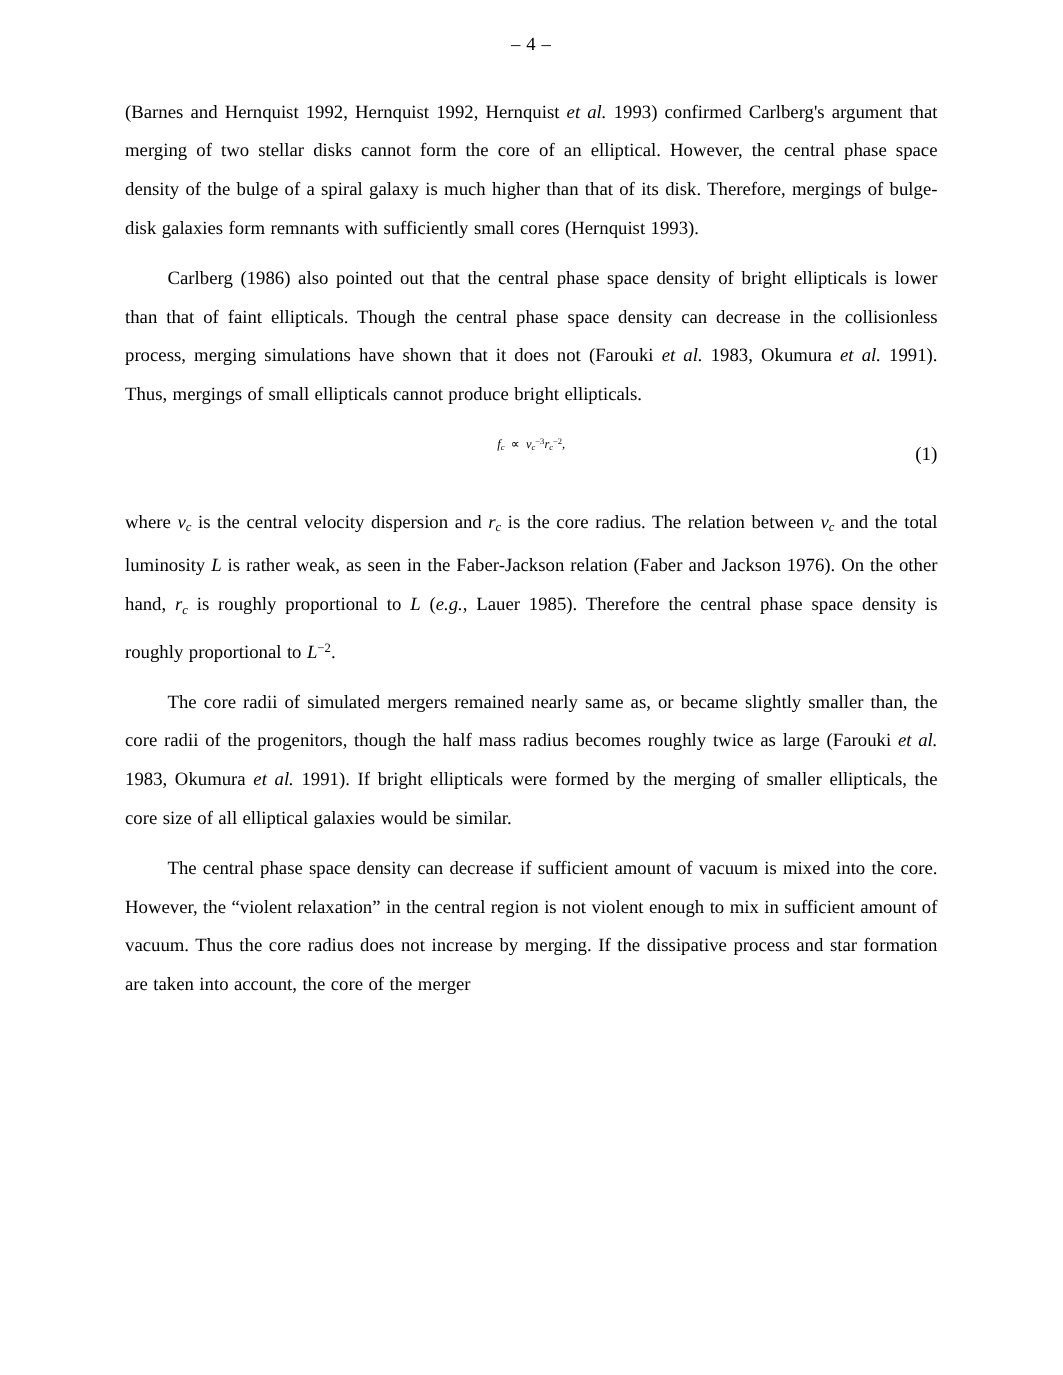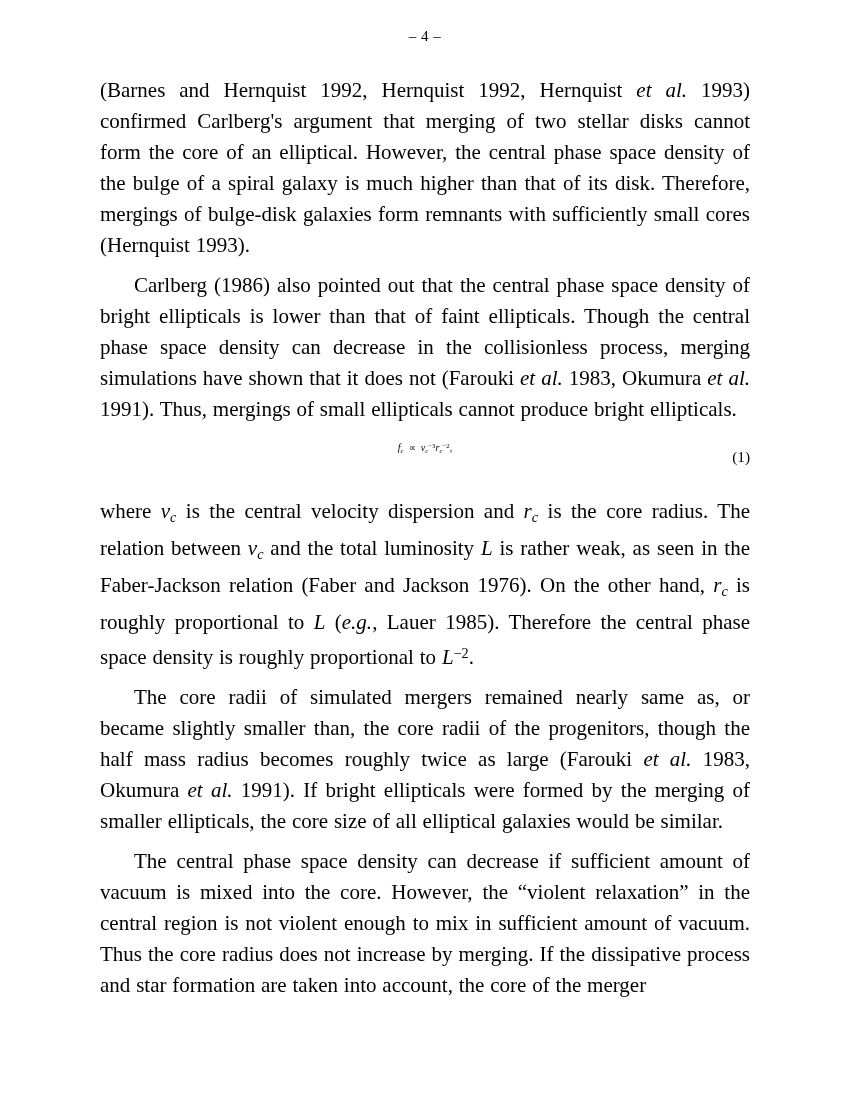--- a/index.html
+++ b/index.html
@@ -27,21 +27,21 @@
     font-size: 15px;
     margin-top: 28px;
     letter-spacing: 0.5px;
   }
   .body-col {
     margin: 0 auto;
     width: 650px;
     padding-top: 30px;
   }
   p.para {
-    font-size: 21px;
+    font-size: 15px;
     line-height: 31px;
     text-align: justify;
     margin: 0 0 9px 0;
     text-indent: 0;
     word-spacing: 0.6px;
   }
   p.indent {
     text-indent: 34px;
   }
   .eq-block {

